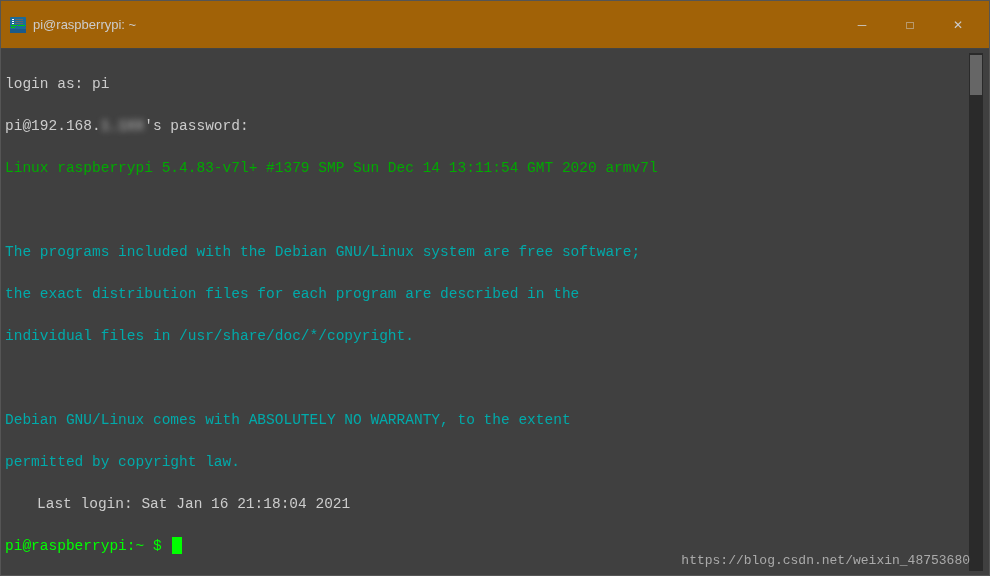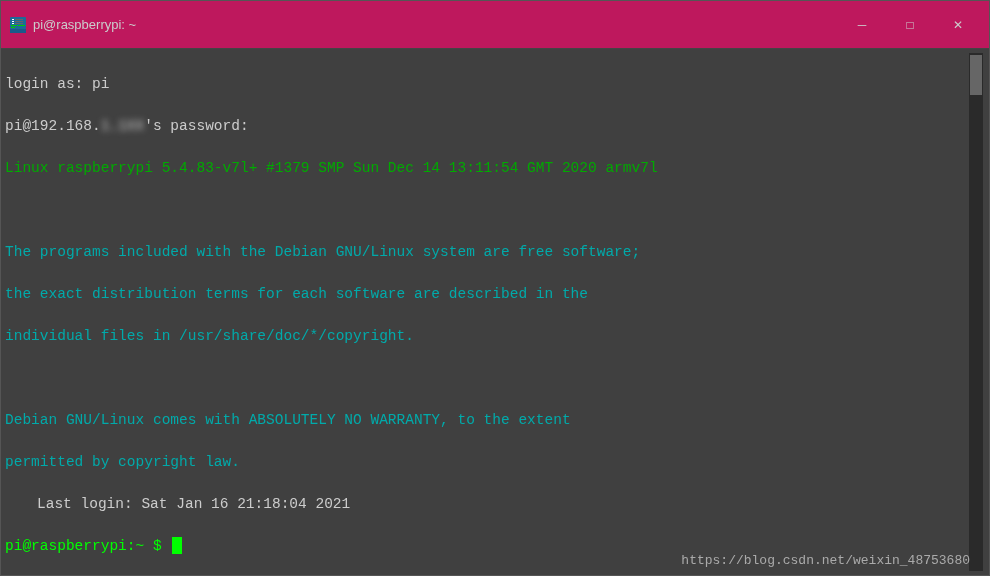--- a/index.html
+++ b/index.html
@@ -14,21 +14,21 @@
 
     .window {
       width: 990px;
       height: 576px;
       display: flex;
       flex-direction: column;
       border: 1px solid #555;
     }
 
     .titlebar {
-      background: #be185d;
+      background: #a16207;
       height: 48px;
       display: flex;
       align-items: center;
       justify-content: space-between;
       padding: 0 8px;
       border-bottom: 1px solid #444;
       flex-shrink: 0;
     }
 
     .titlebar-left {
@@ -173,21 +173,21 @@
     </div>
   </div>
 
   <div class="terminal-body">
     <div class="terminal-content">
 <span class="line-login">login as: pi</span>
 <br><span class="line-password"><span>pi@192.168.</span><span class="blur-text">1.1XX</span><span>'s password:</span></span>
 <br><span class="line-kernel">Linux raspberrypi 5.4.83-v7l+ #1379 SMP Sun Dec 14 13:11:54 GMT 2020 armv7l</span>
 <br>
 <br><span class="line-info">The programs included with the Debian GNU/Linux system are free software;</span>
-<br><span class="line-info">the exact distribution terms for each software are described in the</span>
+<br><span class="line-info">the exact distribution files for each program are described in the</span>
 <br><span class="line-info">individual files in /usr/share/doc/*/copyright.</span>
 <br>
 <br><span class="line-warranty">Debian GNU/Linux comes with ABSOLUTELY NO WARRANTY, to the extent</span>
 <br><span class="line-warranty">permitted by copyright law.</span>
 <br><span class="line-lastlogin">Last login: Sat Jan 16 21:18:04 2021</span>
 <br><span class="line-prompt">pi@raspberrypi:~ $ </span><span class="cursor"></span>
     </div>
     <div class="scrollbar">
       <div class="scrollbar-thumb"></div>
     </div>

